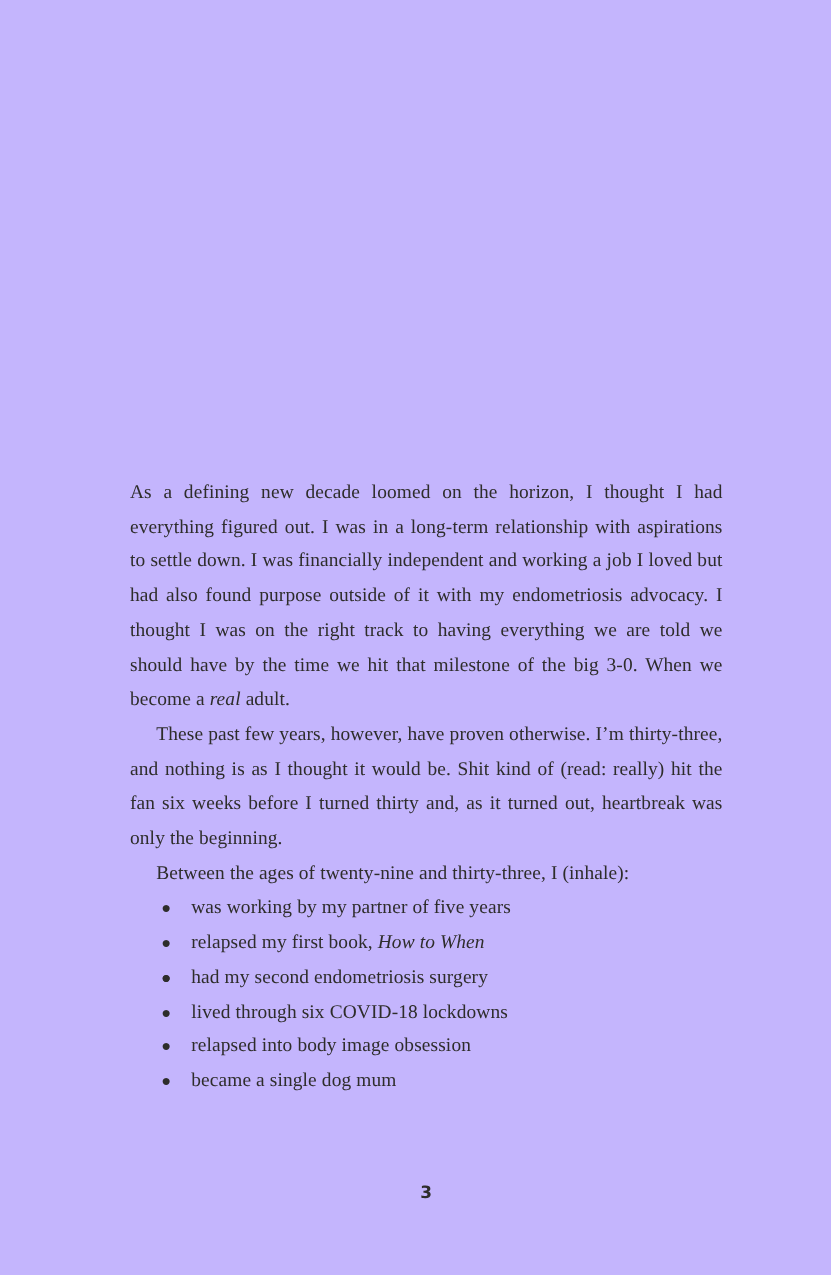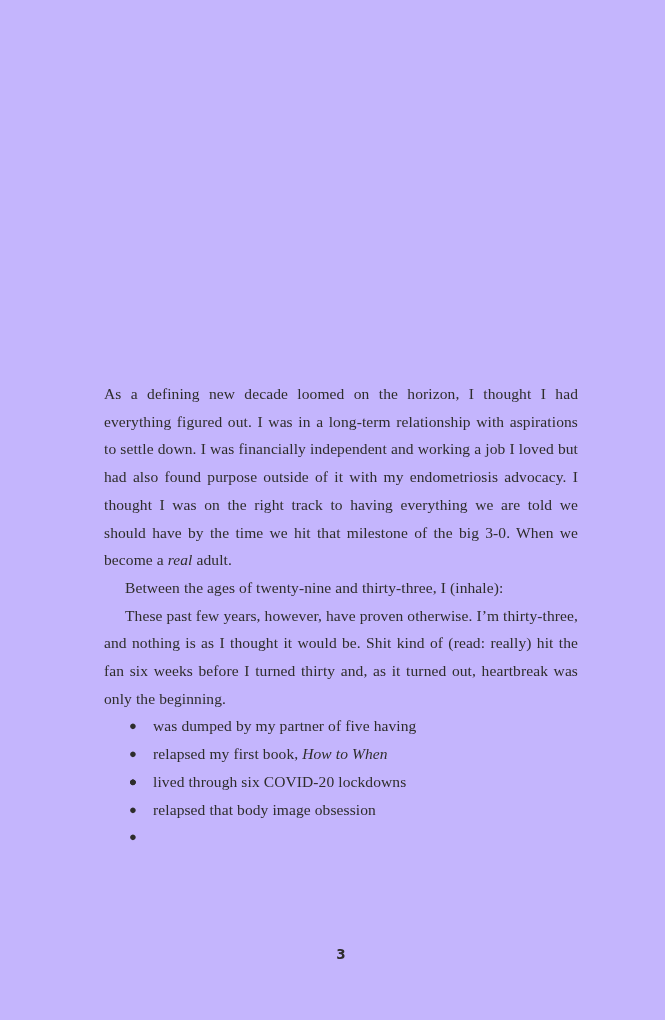--- a/index.html
+++ b/index.html
@@ -66,29 +66,29 @@
     color: #2e2d2b;
   }
 </style>
 </head>
 <body>
 
 <div class="page">
   <div class="text-block">
     <div>
         <p><span>As a defining new decade loomed on the horizon, I thought I had everything figured out. I was in a long-term relationship with aspirations to settle down. I was financially independent and working a job I loved but had also found purpose outside of it with my endometriosis advocacy. I thought I was on the right track to having everything we are told we should have by the time we hit that milestone of the big 3-0. When we become a </span><em>real</em><span> adult.</span></p>
+        <p class="indent"><span>These past few years, however, have proven otherwise. I’m thirty-three, and nothing is as I thought it would be. Shit kind of (read: really) hit the fan six weeks before I turned thirty and, as it turned out, heartbreak was only the beginning.</span></p>
         <p class="indent"><span>Between the ages of twenty-nine and thirty-three, I (inhale):</span></p>
-        <p class="indent"><span>These past few years, however, have proven otherwise. I’m thirty-three, and nothing is as I thought it would be. Shit kind of (read: really) hit the fan six weeks before I turned thirty and, as it turned out, heartbreak was only the beginning.</span></p>
       </div>
     <ul class="bullet-list">
-        <li><span class="bullet">●</span><span>was dumped by my partner of five having</span></li>
+        <li><span class="bullet">●</span><span>was working by my partner of five years</span></li>
         <li><span class="bullet">●</span><span>relapsed my first book, </span><em>How to When</em></li>
         <li><span class="bullet">●</span></li>
-        <li><span class="bullet">●</span></li>
-        <li><span class="bullet">●</span><span>lived through six COVID-20 lockdowns</span></li>
-        <li><span class="bullet">●</span><span>relapsed that body image obsession</span></li>
-        <li><span class="bullet">●</span></li>
+        <li><span class="bullet">●</span><span>had my second endometriosis surgery</span></li>
+        <li><span class="bullet">●</span><span>lived through six COVID-18 lockdowns</span></li>
+        <li><span class="bullet">●</span><span>relapsed into body image obsession</span></li>
+        <li><span class="bullet">●</span><span>became a single dog mum</span></li>
       </ul>
   </div>
   <div class="footer">
     <span class="page-number">3</span>
   </div>
 </div>
 
 </body></html>

